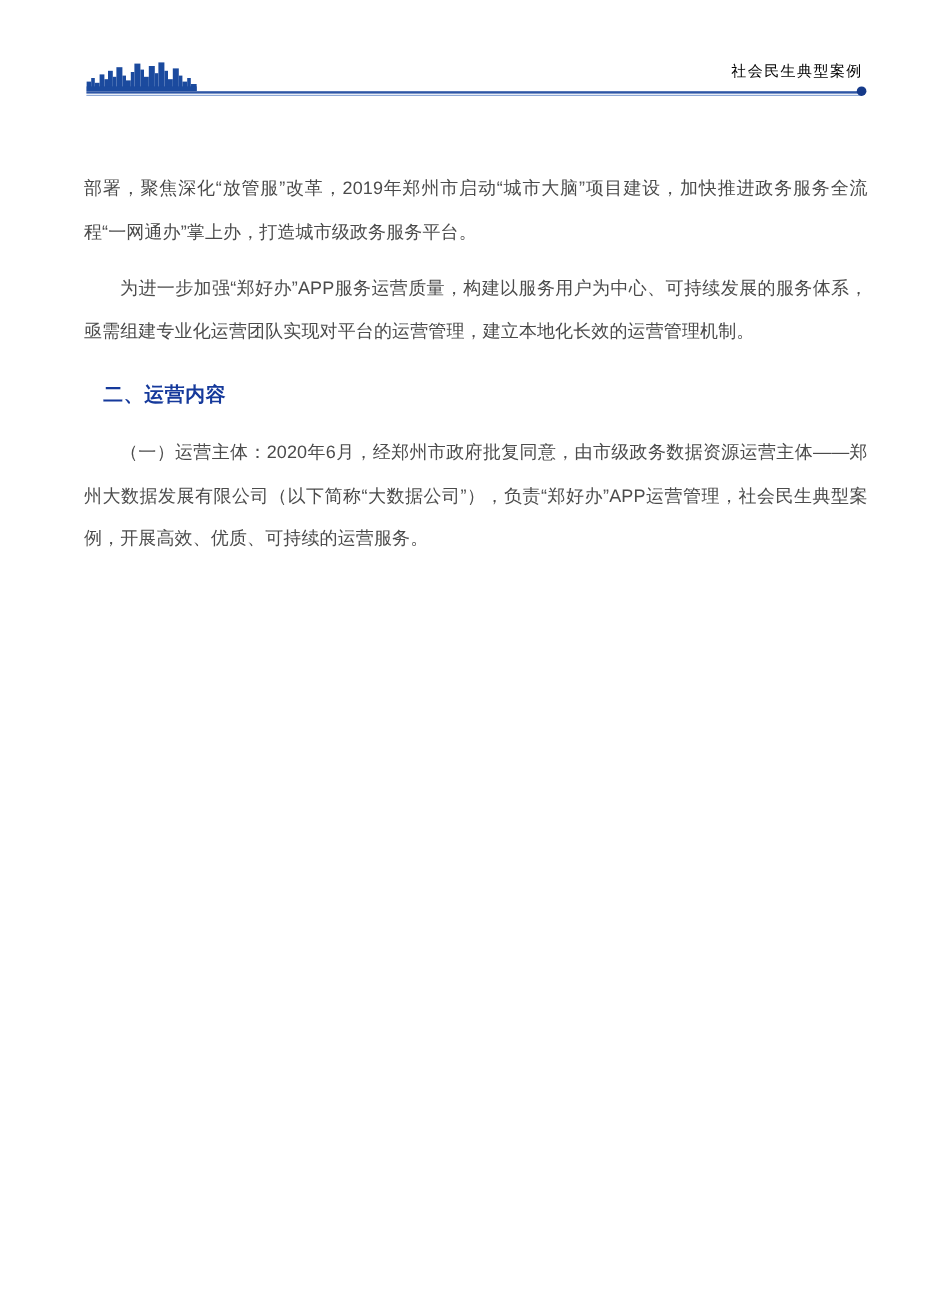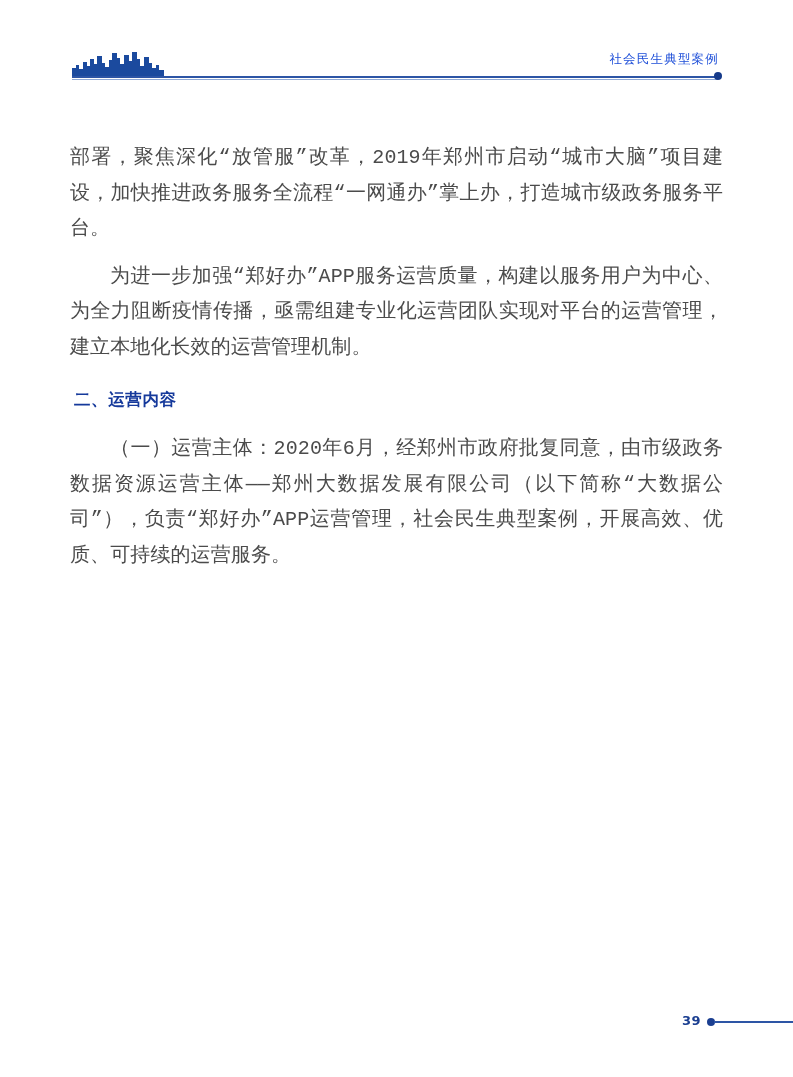--- a/index.html
+++ b/index.html
@@ -40,21 +40,21 @@
     height: 26px;
   }
   .skyline svg { display: block; }
 
   .header-title {
     position: absolute;
     right: 74px;
     top: 7px;
     font-size: 12.5px;
     letter-spacing: 1.2px;
-    color: #1d4ed8;
+    color: #000000;
     white-space: nowrap;
     font-family: "DejaVu Sans", "Liberation Sans", sans-serif;
   }
 
   .header-rule {
     position: absolute;
     left: 72px;
     top: 31.5px;
     width: 646px;
     height: 2.0px;
@@ -81,43 +81,43 @@
   
   .content {
     position: absolute;
     left: 70px;
     top: 140px;
     width: 653px;
   }
 
   p.para {
     margin: 0 0 12px 0;
-    font-size: 20px;
+    font-size: 15px;
     line-height: 35.5px;
     color: #4b4b4b;
     text-align: justify;
     text-justify: inter-ideograph;
     letter-spacing: 0.1px;
-    font-family: Liberation Mono, monospace;
+    font-family: Liberation Sans, sans-serif;
   }
   p.indent { text-indent: 2em; }
 
   
   h2.section-heading {
     margin: 0;
     padding: 0;
     font-size: 16.5px;
     font-weight: bold;
     color: #15399b;
     letter-spacing: 0.6px;
     line-height: 34px;
     font-family: "DejaVu Sans", "Liberation Sans", sans-serif;
   }
   .heading-block {
-    margin: 18px 0 14px 4px;
+    margin: 18px 0 14px 16px;
   }
 
   
   .page-footer {
     position: absolute;
     left: 0;
     top: 1011px;
     width: 793px;
     height: 30px;
   }
@@ -193,31 +193,26 @@
     <div class="header-rule-thin"></div>
     <div class="header-dot"></div>
   </div>
 
   <div class="content">
 
     <p class="para">部署，聚焦深化“放管服”改革，2019年郑州市启动“城市大脑”项目建设，加快推进政务服务全流程“一网通办”掌上办，打造城市级政务服务平台。</p>
 
 
 
-    <p class="para indent">为进一步加强“郑好办”APP服务运营质量，构建以服务用户为中心、为全力阻断疫情传播，亟需组建专业化运营团队实现对平台的运营管理，建立本地化长效的运营管理机制。</p>
+    <p class="para indent">为进一步加强“郑好办”APP服务运营质量，构建以服务用户为中心、可持续发展的服务体系，亟需组建专业化运营团队实现对平台的运营管理，建立本地化长效的运营管理机制。</p>
 
     <div class="heading-block">
       <h2 class="section-heading">二、运营内容</h2>
     </div>
 
     <p class="para indent">（一）运营主体：2020年6月，经郑州市政府批复同意，由市级政务数据资源运营主体——郑州大数据发展有限公司（以下简称“大数据公司”），负责“郑好办”APP运营管理，社会民生典型案例，开展高效、优质、可持续的运营服务。</p>
 
 
 
   </div>
 
-  <div class="page-footer">
-    <span class="footer-num">39</span>
-    <span class="footer-dot"></span>
-    <span class="footer-rule"></span>
-  </div>
 
 </div>
 
 </body></html>

